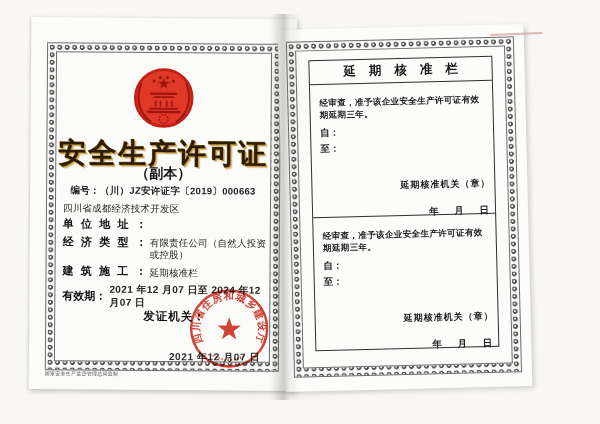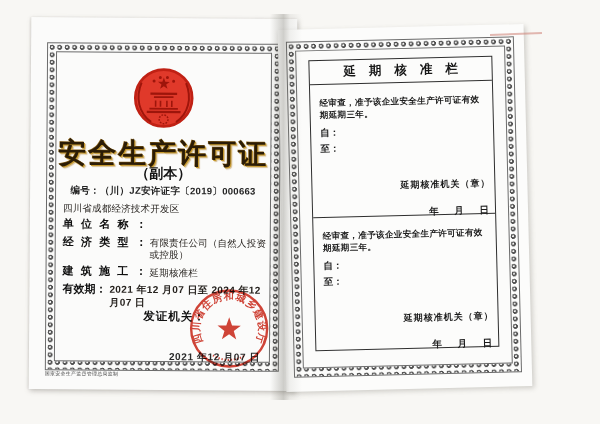--- a/index.html
+++ b/index.html
@@ -53,21 +53,21 @@
   .serial-line {
     position:absolute; top:132px; left:0; width:100%; text-align:center;
     font-size:9.5px; font-weight:bold; color:#222; letter-spacing:0.3px;
   }
   .fields { position:absolute; top:148px; left:7px; right:2px; }
   .field-row { display:flex; margin-bottom:3.5px; }
   .field-label {
     flex:none; width:84px; font-size:11px; font-weight:bold; color:#0f0f0f;
     text-align:justify; text-align-last:justify; margin-right:3px; line-height:1.25;
   }
-  .field-label.compact { width:auto; text-align:left; text-align-last:left; }
+  .field-label.compact { width:auto; text-align:left; text-align-last:left;margin-top:7px; }
   .field-value { flex:1; font-size:9.5px; color:#26221e; line-height:1.3; padding-top:1.5px; letter-spacing:0.2px; }
   .field-value.strong { font-size:10px; font-weight:bold; padding-top:0.5px; letter-spacing:0.4px; }
   .issuer {
     position:absolute; top:256px; left:88px;
     font-size:11.5px; font-weight:bold; color:#101010; letter-spacing:1px;
   }
   .issue-date {
     position:absolute; top:297px; left:114px;
     font-size:10px; font-weight:bold; color:#2a2a2a; letter-spacing:0.6px;
   }
@@ -145,21 +145,21 @@
 
         <div class="cert-title">安全生产许可证</div>
         <div class="cert-subtitle">（副本）</div>
         <div class="serial-line">编号：（川）JZ安许证字〔2019〕000663</div>
 
         <div class="fields">
           <div class="field-row">
             <span class="field-value">四川省成都经济技术开发区</span>
           </div>
           <div class="field-row">
-            <span class="field-label">单位名称：</span>
+            <span class="field-label">单位地址：</span>
           </div>
           <div class="field-row">
             <span class="field-label">经济类型：</span>
             <span class="field-value">有限责任公司（自然人投资或控股）</span>
           </div>
           <div class="field-row">
             <span class="field-label">建筑施工：</span>
             <span class="field-value">延期核准栏</span>
           </div>
           <div class="field-row">

